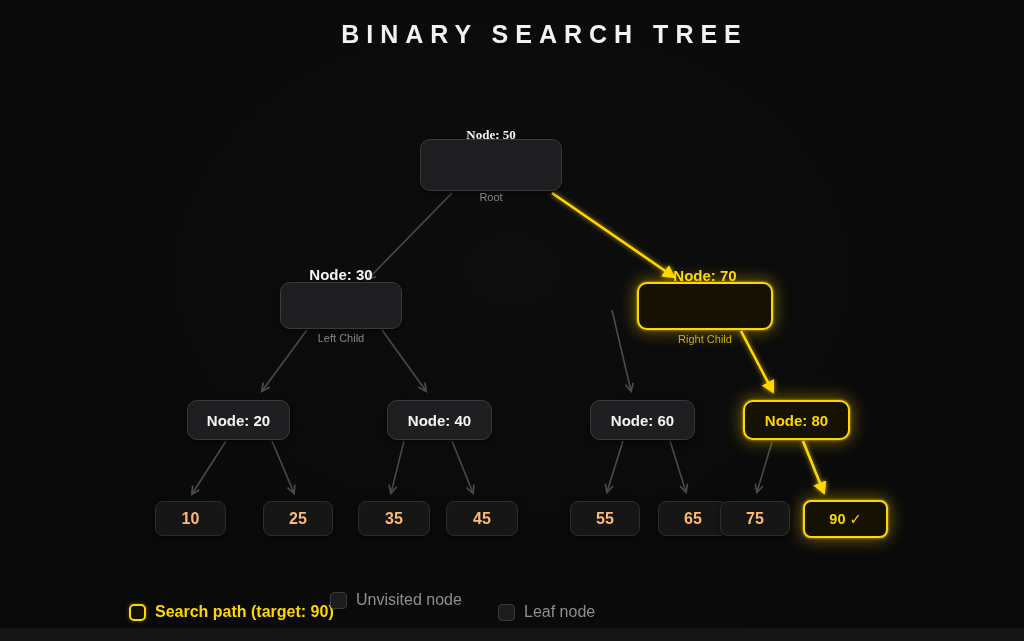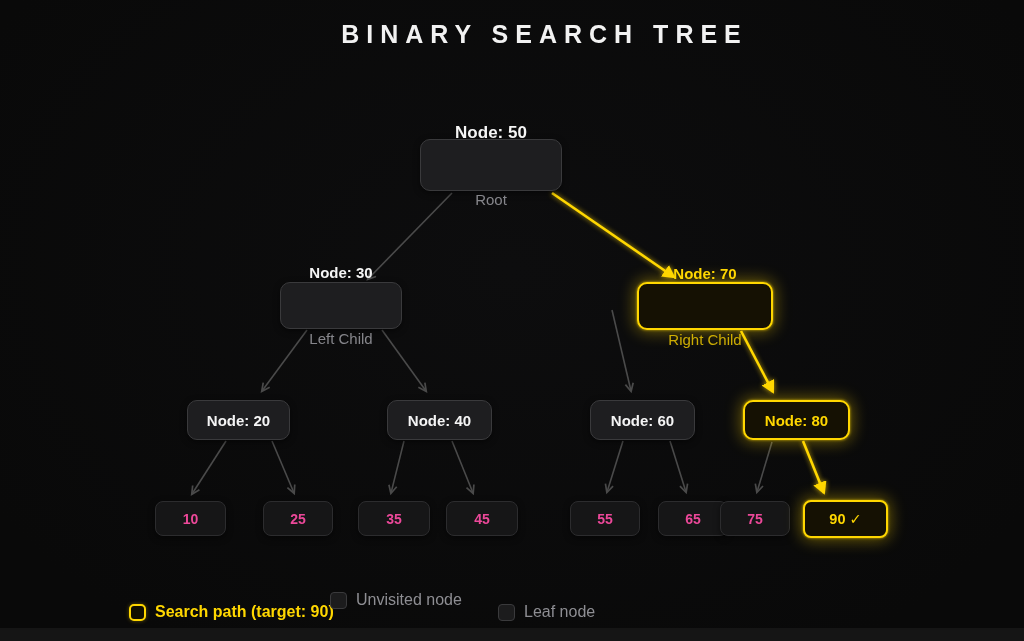--- a/index.html
+++ b/index.html
@@ -28,24 +28,24 @@
   .node{
     position:absolute;box-sizing:border-box;
     display:flex;flex-direction:column;align-items:center;justify-content:center;
     gap:3px;
     background:#1e1e20;
     border:1px solid #3a3a3c;
     border-radius:10px;
     box-shadow:0 2px 6px rgba(0,0,0,.5);
   }
   .node .nl{color:#f5f5f5;font-weight:700;font-size:15px;line-height:1;}
-  .node .ns{color:#86868b;font-size:15px;line-height:1;margin-top:48px;}
-  .node.root .nl{font-size:17px;}
+  .node .ns{color:#86868b;font-size:11px;line-height:1;margin-top:48px;}
+  .node.root .nl{font-size:13px;font-family:Liberation Serif, serif;}
   .node.leaf{background:#161617;border:1px solid #2c2c2e;border-radius:8px;}
-  .node.leaf .nl{color:#ec4899;font-size:14px;}
+  .node.leaf .nl{color:#fdba74;font-size:16px;}
   .node.hl{
     background:#151103;
     border:2px solid #ffd700;
     box-shadow:0 0 2px 1px rgba(255,215,0,.35), 0 0 16px 2px rgba(255,215,0,.40);
   }
   .node.hl .nl{color:#ffd700;}
   .node.hl .ns{color:rgba(255,215,0,.78);text-align:right;}
   .legend-item{
     position:absolute;display:flex;align-items:center;gap:9px;height:20px;
   }

